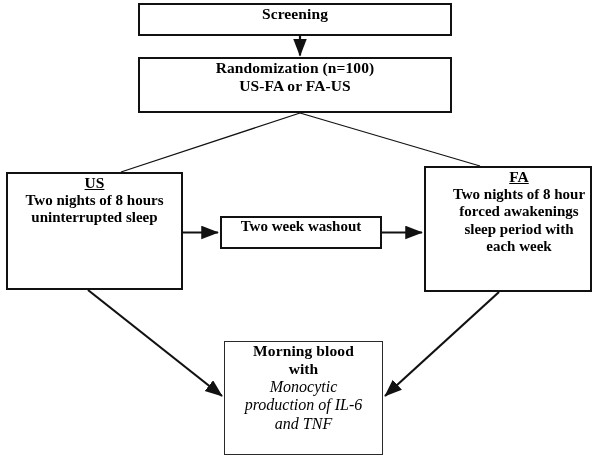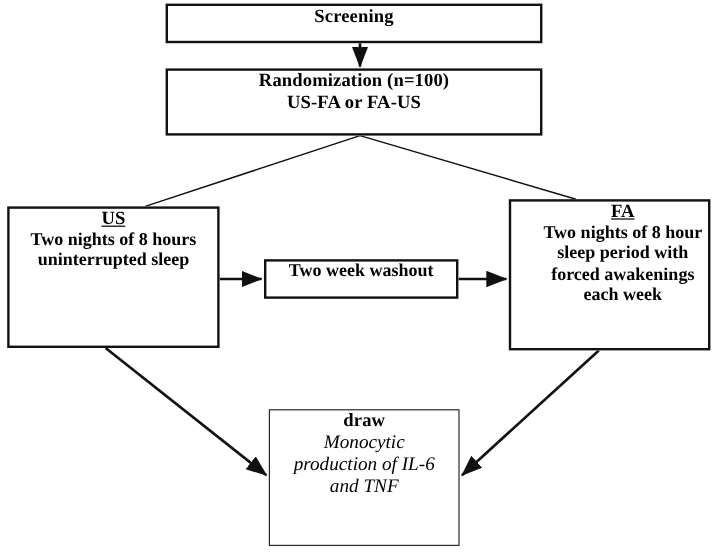--- a/index.html
+++ b/index.html
@@ -110,25 +110,26 @@
     <div class="body-line">uninterrupted sleep</div>
   </div>
 
   <div class="node" id="node-washout">
     <div class="body-line">Two week washout</div>
   </div>
 
   <div class="node" id="node-fa">
     <div class="ttl-bold-ul">FA</div>
     <div class="body-line">Two nights of 8 hour</div>
+    <div class="body-line">forced awakenings</div>
     <div class="body-line">sleep period with</div>
-    <div class="body-line">forced awakenings</div>
     <div class="body-line">each week</div>
   </div>
 
   <div class="node thin" id="node-blood">
-    <div class="ttl-bold">draw</div>
+    <div class="ttl-bold">Morning blood</div>
+    <div class="ttl-bold">with</div>
     <div class="italic-line">Monocytic</div>
     <div class="italic-line">production of IL-6</div>
     <div class="italic-line">and TNF</div>
   </div>
 
 </div>
 
 </body></html>

